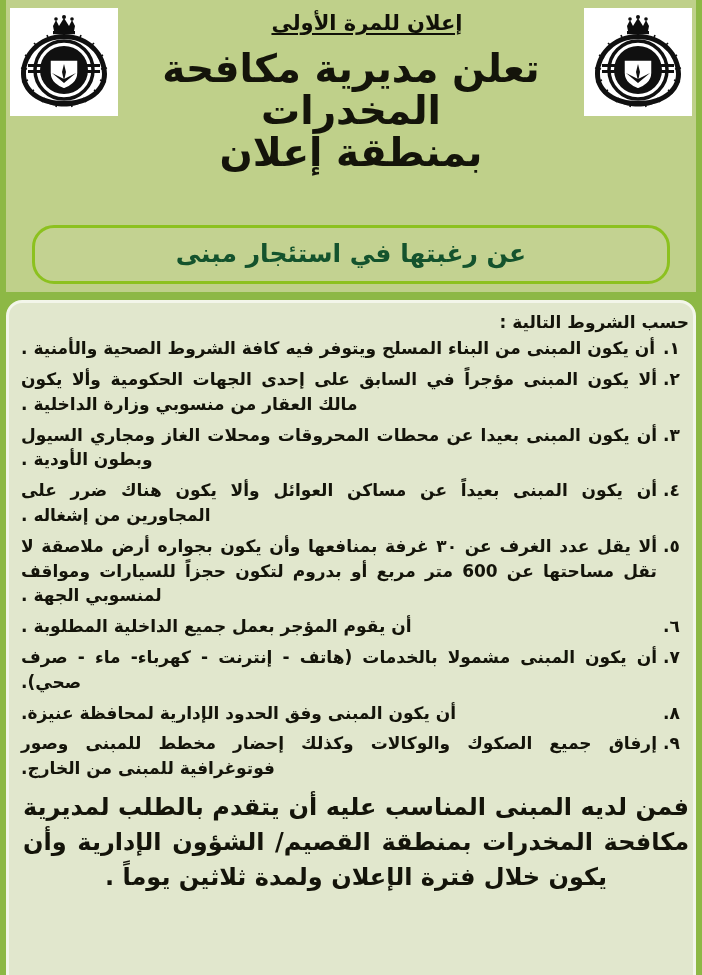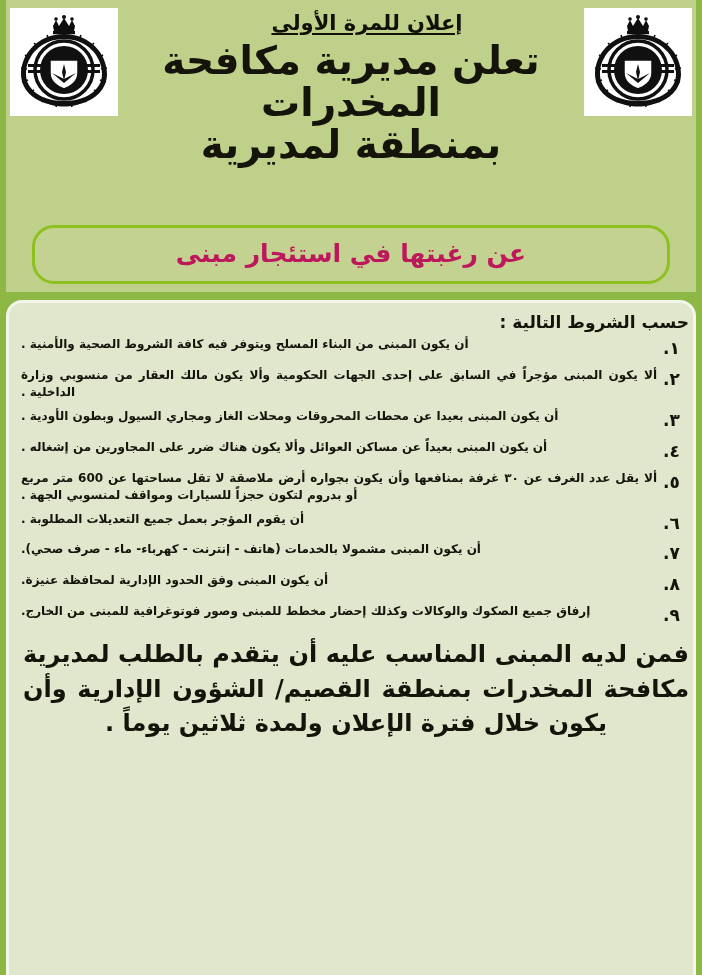--- a/index.html
+++ b/index.html
@@ -58,42 +58,42 @@
     line-height: 1.25;
     padding-left: 32px;
   }
 
   .main-title {
     text-align: center;
     font-size: 39px;
     font-weight: bold;
     color: #14140a;
     line-height: 1.08;
-    margin: 4px auto 0 auto;
+    margin: 12px auto 0 auto;
     width: 560px;
     letter-spacing: -0.5px;
   }
   .main-title .ln2 { display: block; }
 
   .subtitle-box {
     position: absolute;
     left: 26px;
     right: 26px;
     bottom: 8px;
     border: 3px solid #8cc11f;
     border-radius: 22px;
     background: #c3d291;
     padding: 9px 14px 11px 14px;
     box-sizing: border-box;
     text-align: center;
   }
   .subtitle-line {
     font-size: 25px;
     font-weight: bold;
-    color: #be185d;
+    color: #14532d;
     line-height: 1.34;
     letter-spacing: -0.2px;
     display: block;
   }
 
   
   .body-panel {
     position: relative;
     margin-top: 8px;
     height: 824px;
@@ -131,21 +131,21 @@
     width: 34px;
     text-align: left;
     font-size: 17px;
     font-weight: bold;
     line-height: 1.46;
     padding-left: 6px;
     box-sizing: border-box;
   }
   .cond-text {
     flex: 1 1 auto;
-    font-size: 12px;
+    font-size: 17px;
     font-weight: bold;
     line-height: 1.46;
     text-align: justify;
     text-align-last: left;
     letter-spacing: -0.1px;
   }
 
   .closing {
     margin: 9px 2px 0 2px;
     font-size: 24px;
@@ -269,21 +269,21 @@
             <rect x="72" y="60" width="16" height="3"></rect>
         </g>
         <path d="M34 92 C40 98 64 98 70 92 Z" fill="#101010"></path>
       </svg>
     </div>
 
     <div class="first-time">إعلان للمرة الأولى</div>
 
     <div class="main-title">
       <span>تعلن مديرية مكافحة المخدرات</span>
-      <span class="ln2">بمنطقة لمديرية</span>
+      <span class="ln2">بمنطقة إعلان</span>
     </div>
 
     <div class="subtitle-box">
       <span class="subtitle-line">عن رغبتها في استئجار مبنى</span>
     </div>
   </div>
 
   <div class="body-panel">
     <div class="lead">حسب الشروط التالية :</div>
 
@@ -303,21 +303,21 @@
       <li class="cond">
         <span class="cond-num">٤.</span>
         <span class="cond-text">أن يكون المبنى بعيداً عن مساكن العوائل وألا يكون هناك ضرر على المجاورين من إشغاله .</span>
       </li>
       <li class="cond">
         <span class="cond-num">٥.</span>
         <span class="cond-text">ألا يقل عدد الغرف عن ٣٠ غرفة بمنافعها وأن يكون بجواره أرض ملاصقة لا تقل مساحتها عن 600 متر مربع أو بدروم لتكون حجزاً للسيارات ومواقف لمنسوبي الجهة .</span>
       </li>
       <li class="cond">
         <span class="cond-num">٦.</span>
-        <span class="cond-text">أن يقوم المؤجر بعمل جميع التعديلات المطلوبة .</span>
+        <span class="cond-text">أن يقوم المؤجر بعمل جميع الداخلية المطلوبة .</span>
       </li>
       <li class="cond">
         <span class="cond-num">٧.</span>
         <span class="cond-text">أن يكون المبنى مشمولا بالخدمات (هاتف - إنترنت - كهرباء- ماء - صرف صحي).</span>
       </li>
       <li class="cond">
         <span class="cond-num">٨.</span>
         <span class="cond-text">أن يكون المبنى وفق الحدود الإدارية لمحافظة عنيزة.</span>
       </li>
       <li class="cond">

